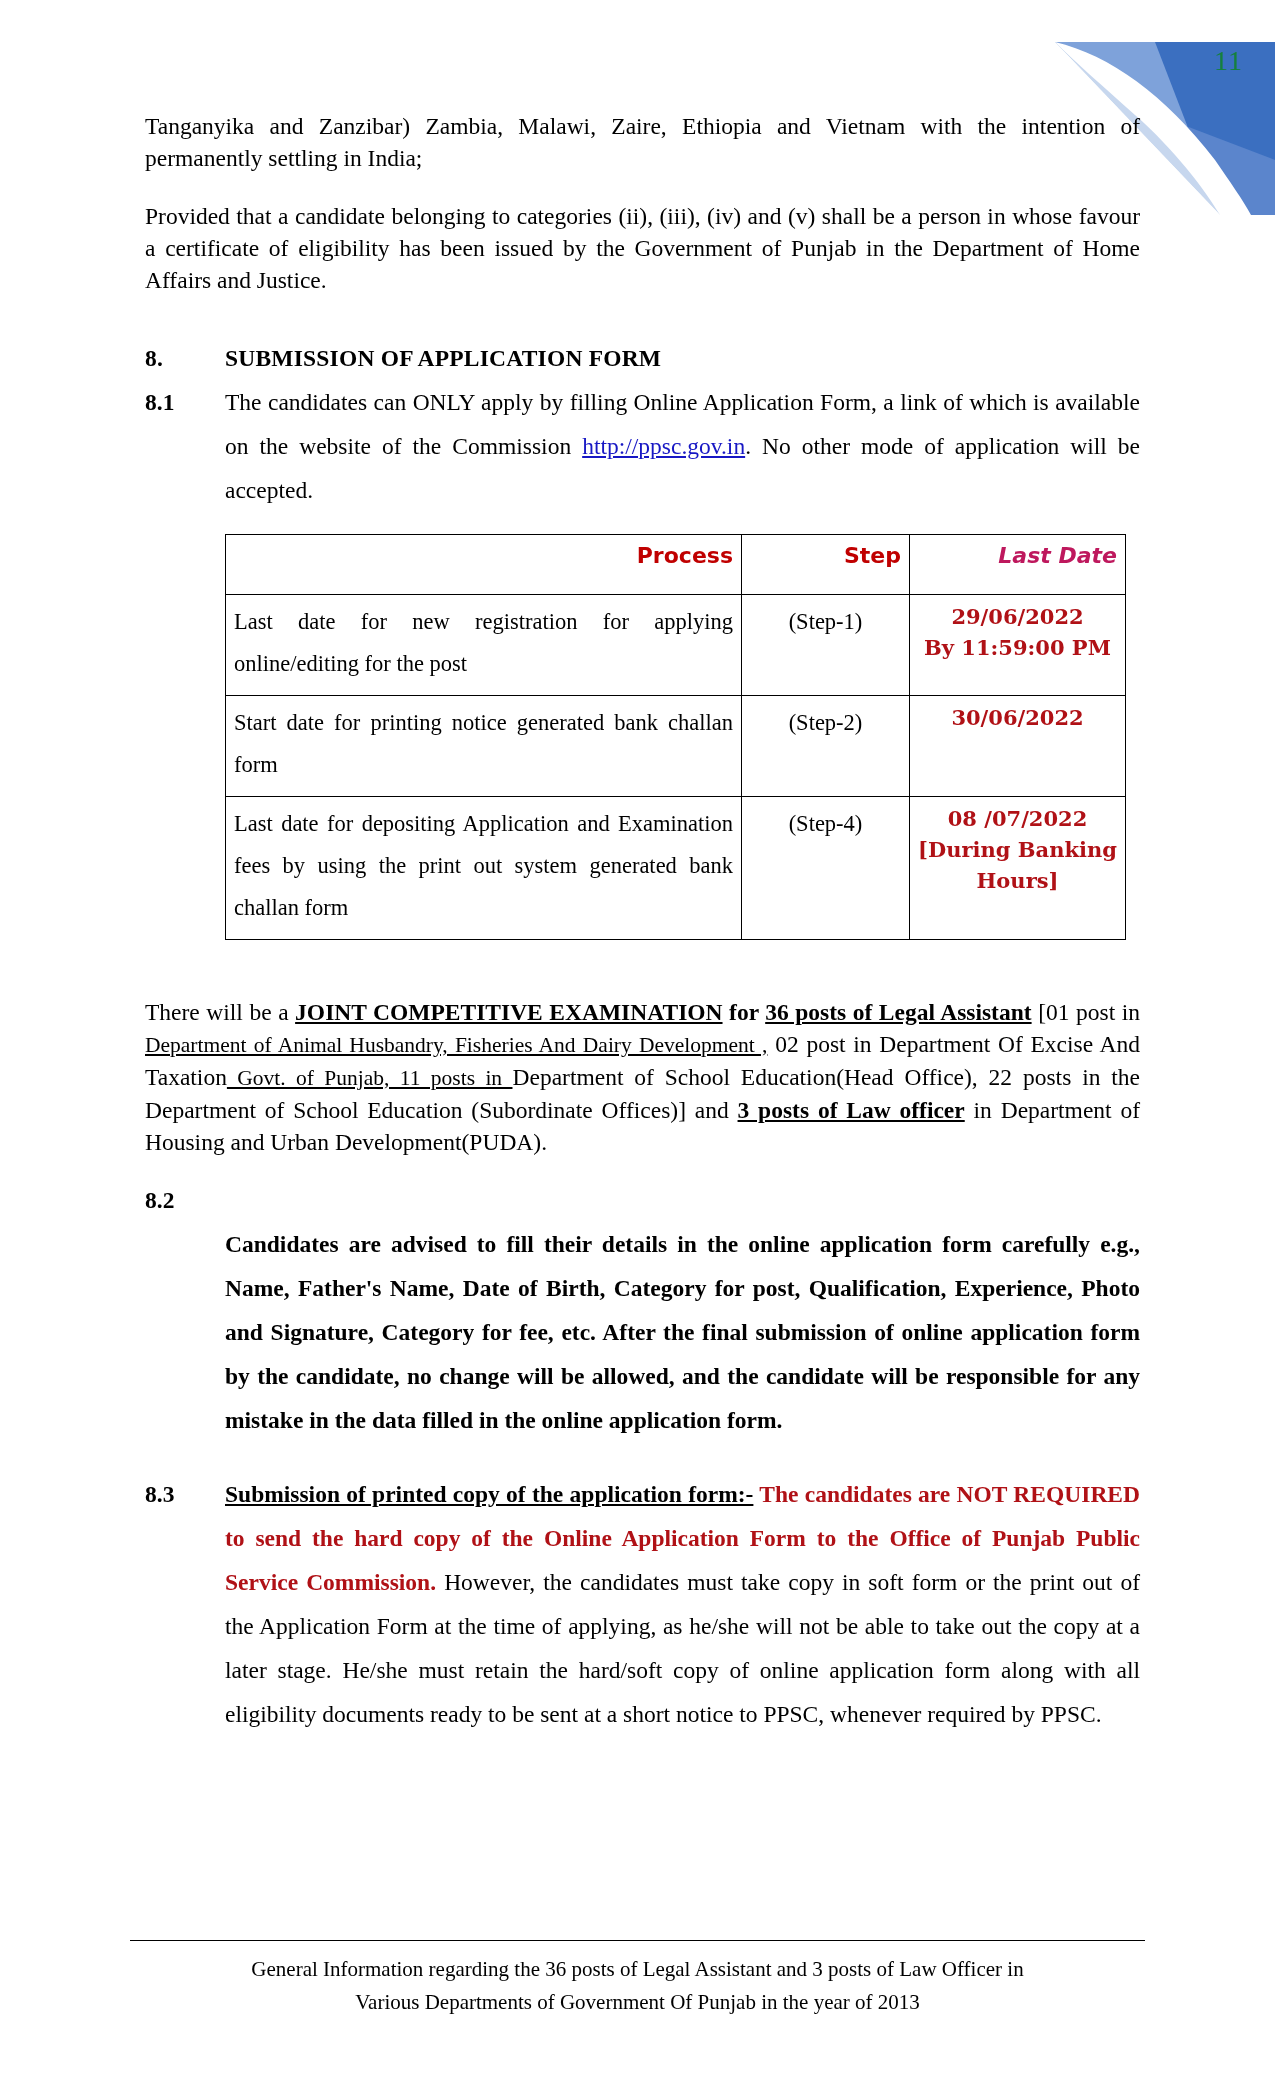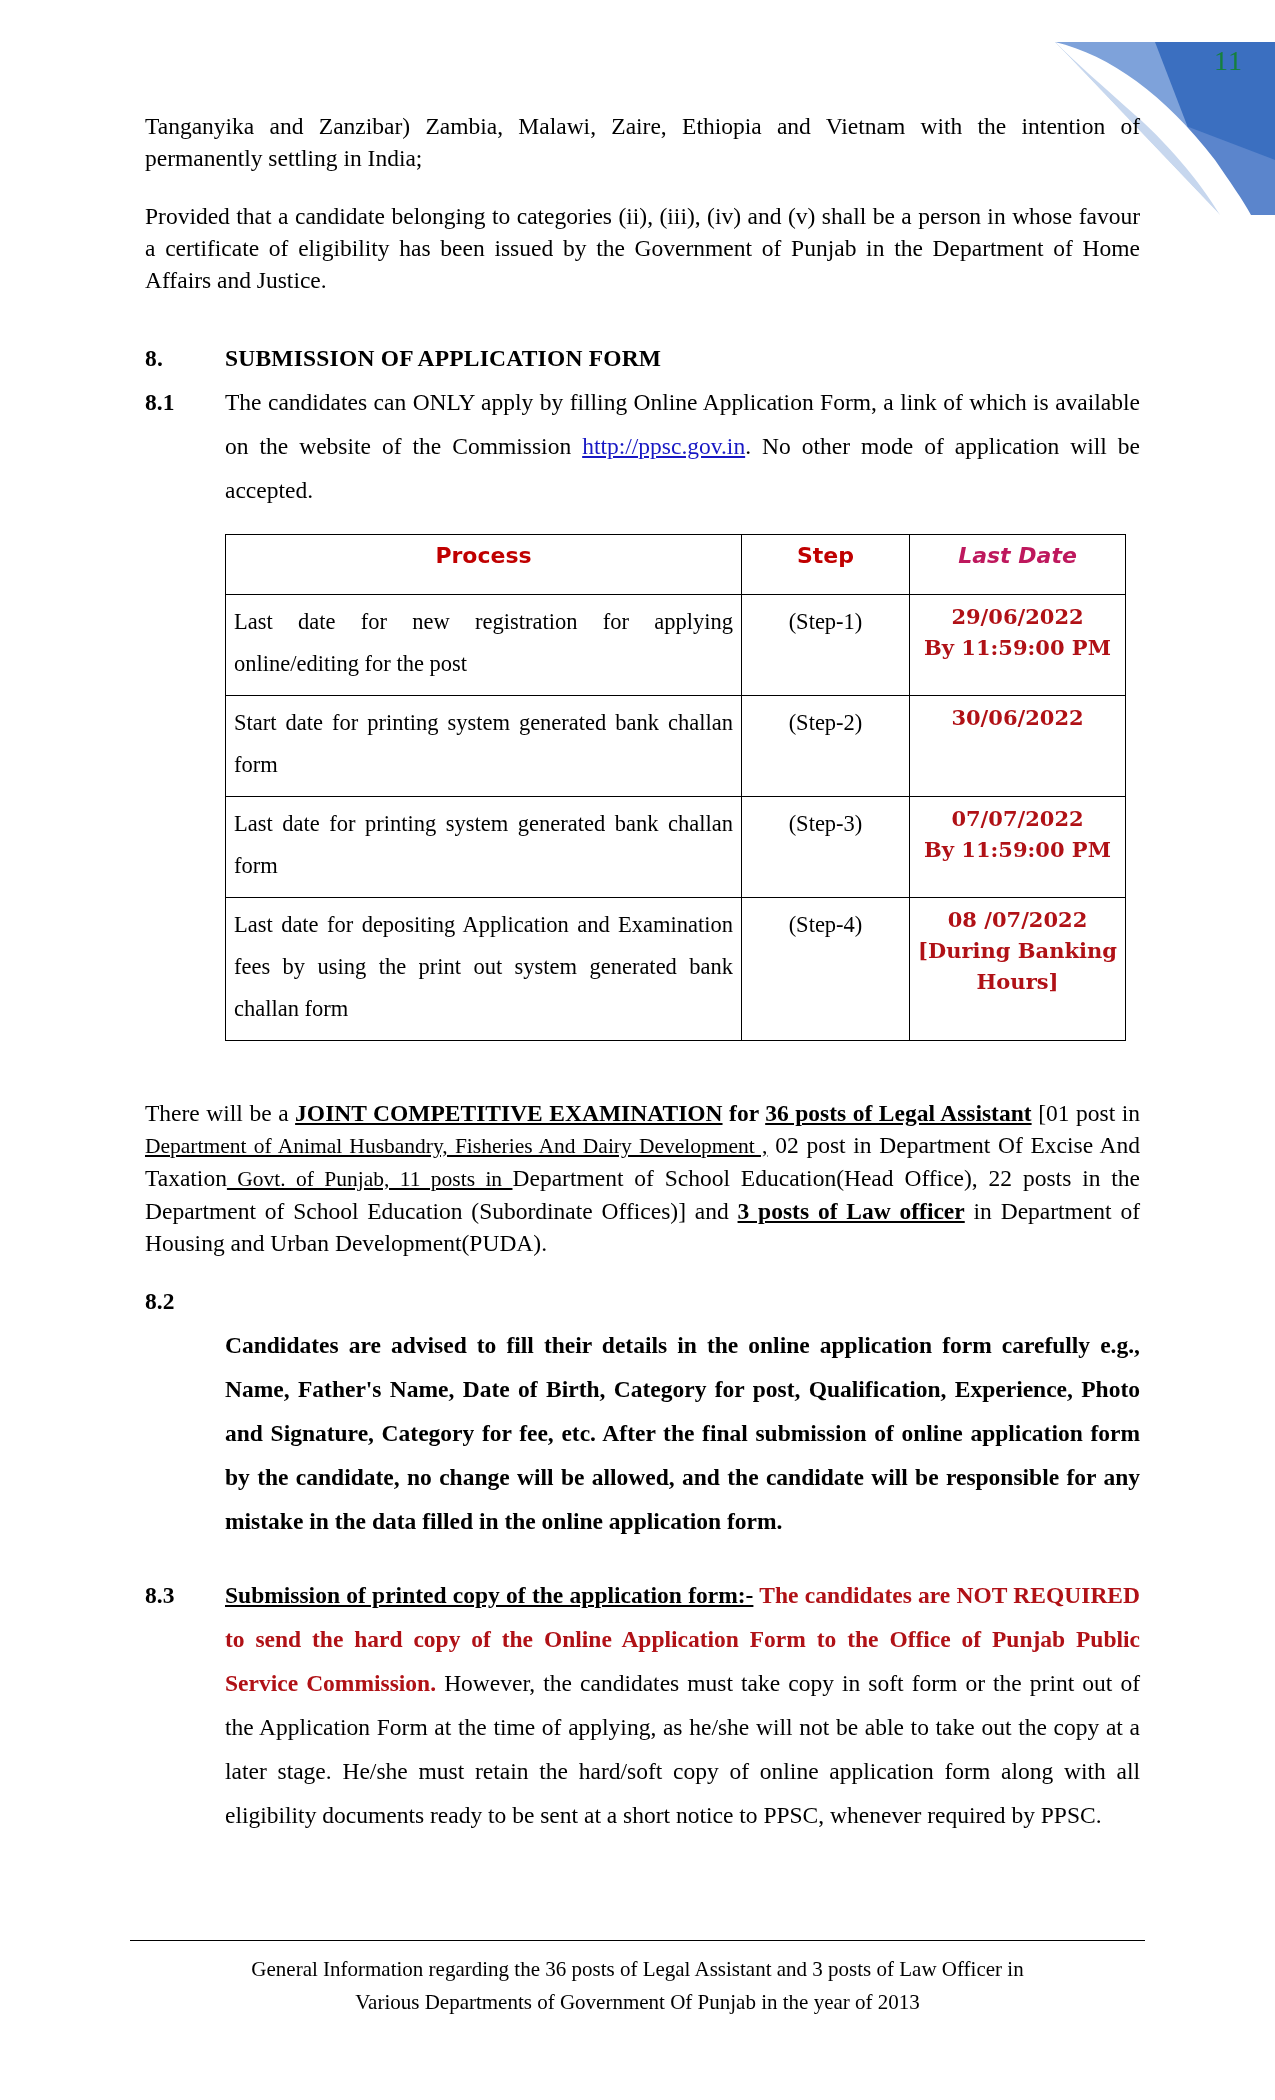--- a/index.html
+++ b/index.html
@@ -109,21 +109,21 @@
     border-collapse: collapse;
     width: 900px;
     table-layout: fixed;
   }
   table#process-table td, table#process-table th {
     border: 1.6px solid #000000;
     vertical-align: top;
     padding: 6px 8px 10px 8px;
   }
   table#process-table th {
-    text-align: center;
+    text-align: right;
     padding-top: 8px;
     padding-bottom: 26px;
   }
   .col-process { width: 516px; }
   .col-step    { width: 168px; }
   .col-date    { width: 216px; }
 
   .th-process, .th-step {
     font-family: "DejaVu Sans", "Liberation Sans", sans-serif;
     font-weight: bold;
@@ -245,32 +245,24 @@
       <tbody>
         <tr class="r1">
           <td class="cell-process">Last date for new registration for applying online/editing for the post</td>
           <td class="cell-step">(Step-1)</td>
           <td class="cell-date">
             <span class="dl">29/06/2022</span>
             <span class="dl">By 11:59:00 PM</span>
           </td>
         </tr>
         <tr class="r2">
-          <td class="cell-process">Start date for printing system generated bank challan form</td>
+          <td class="cell-process">Start date for printing notice generated bank challan form</td>
           <td class="cell-step">(Step-2)</td>
           <td class="cell-date">
             <span class="dl">30/06/2022</span>
-          </td>
-        </tr>
-        <tr class="r3">
-          <td class="cell-process">Last date for printing system generated bank challan form</td>
-          <td class="cell-step">(Step-3)</td>
-          <td class="cell-date">
-            <span class="dl">07/07/2022</span>
-            <span class="dl">By 11:59:00 PM</span>
           </td>
         </tr>
         <tr class="r4">
           <td class="cell-process">Last date for depositing Application and Examination fees by using the print out system generated bank challan form</td>
           <td class="cell-step">(Step-4)</td>
           <td class="cell-date">
             <span class="dl">08 /07/2022</span>
             <span class="dl">[During Banking</span>
             <span class="dl">Hours]</span>
           </td>

